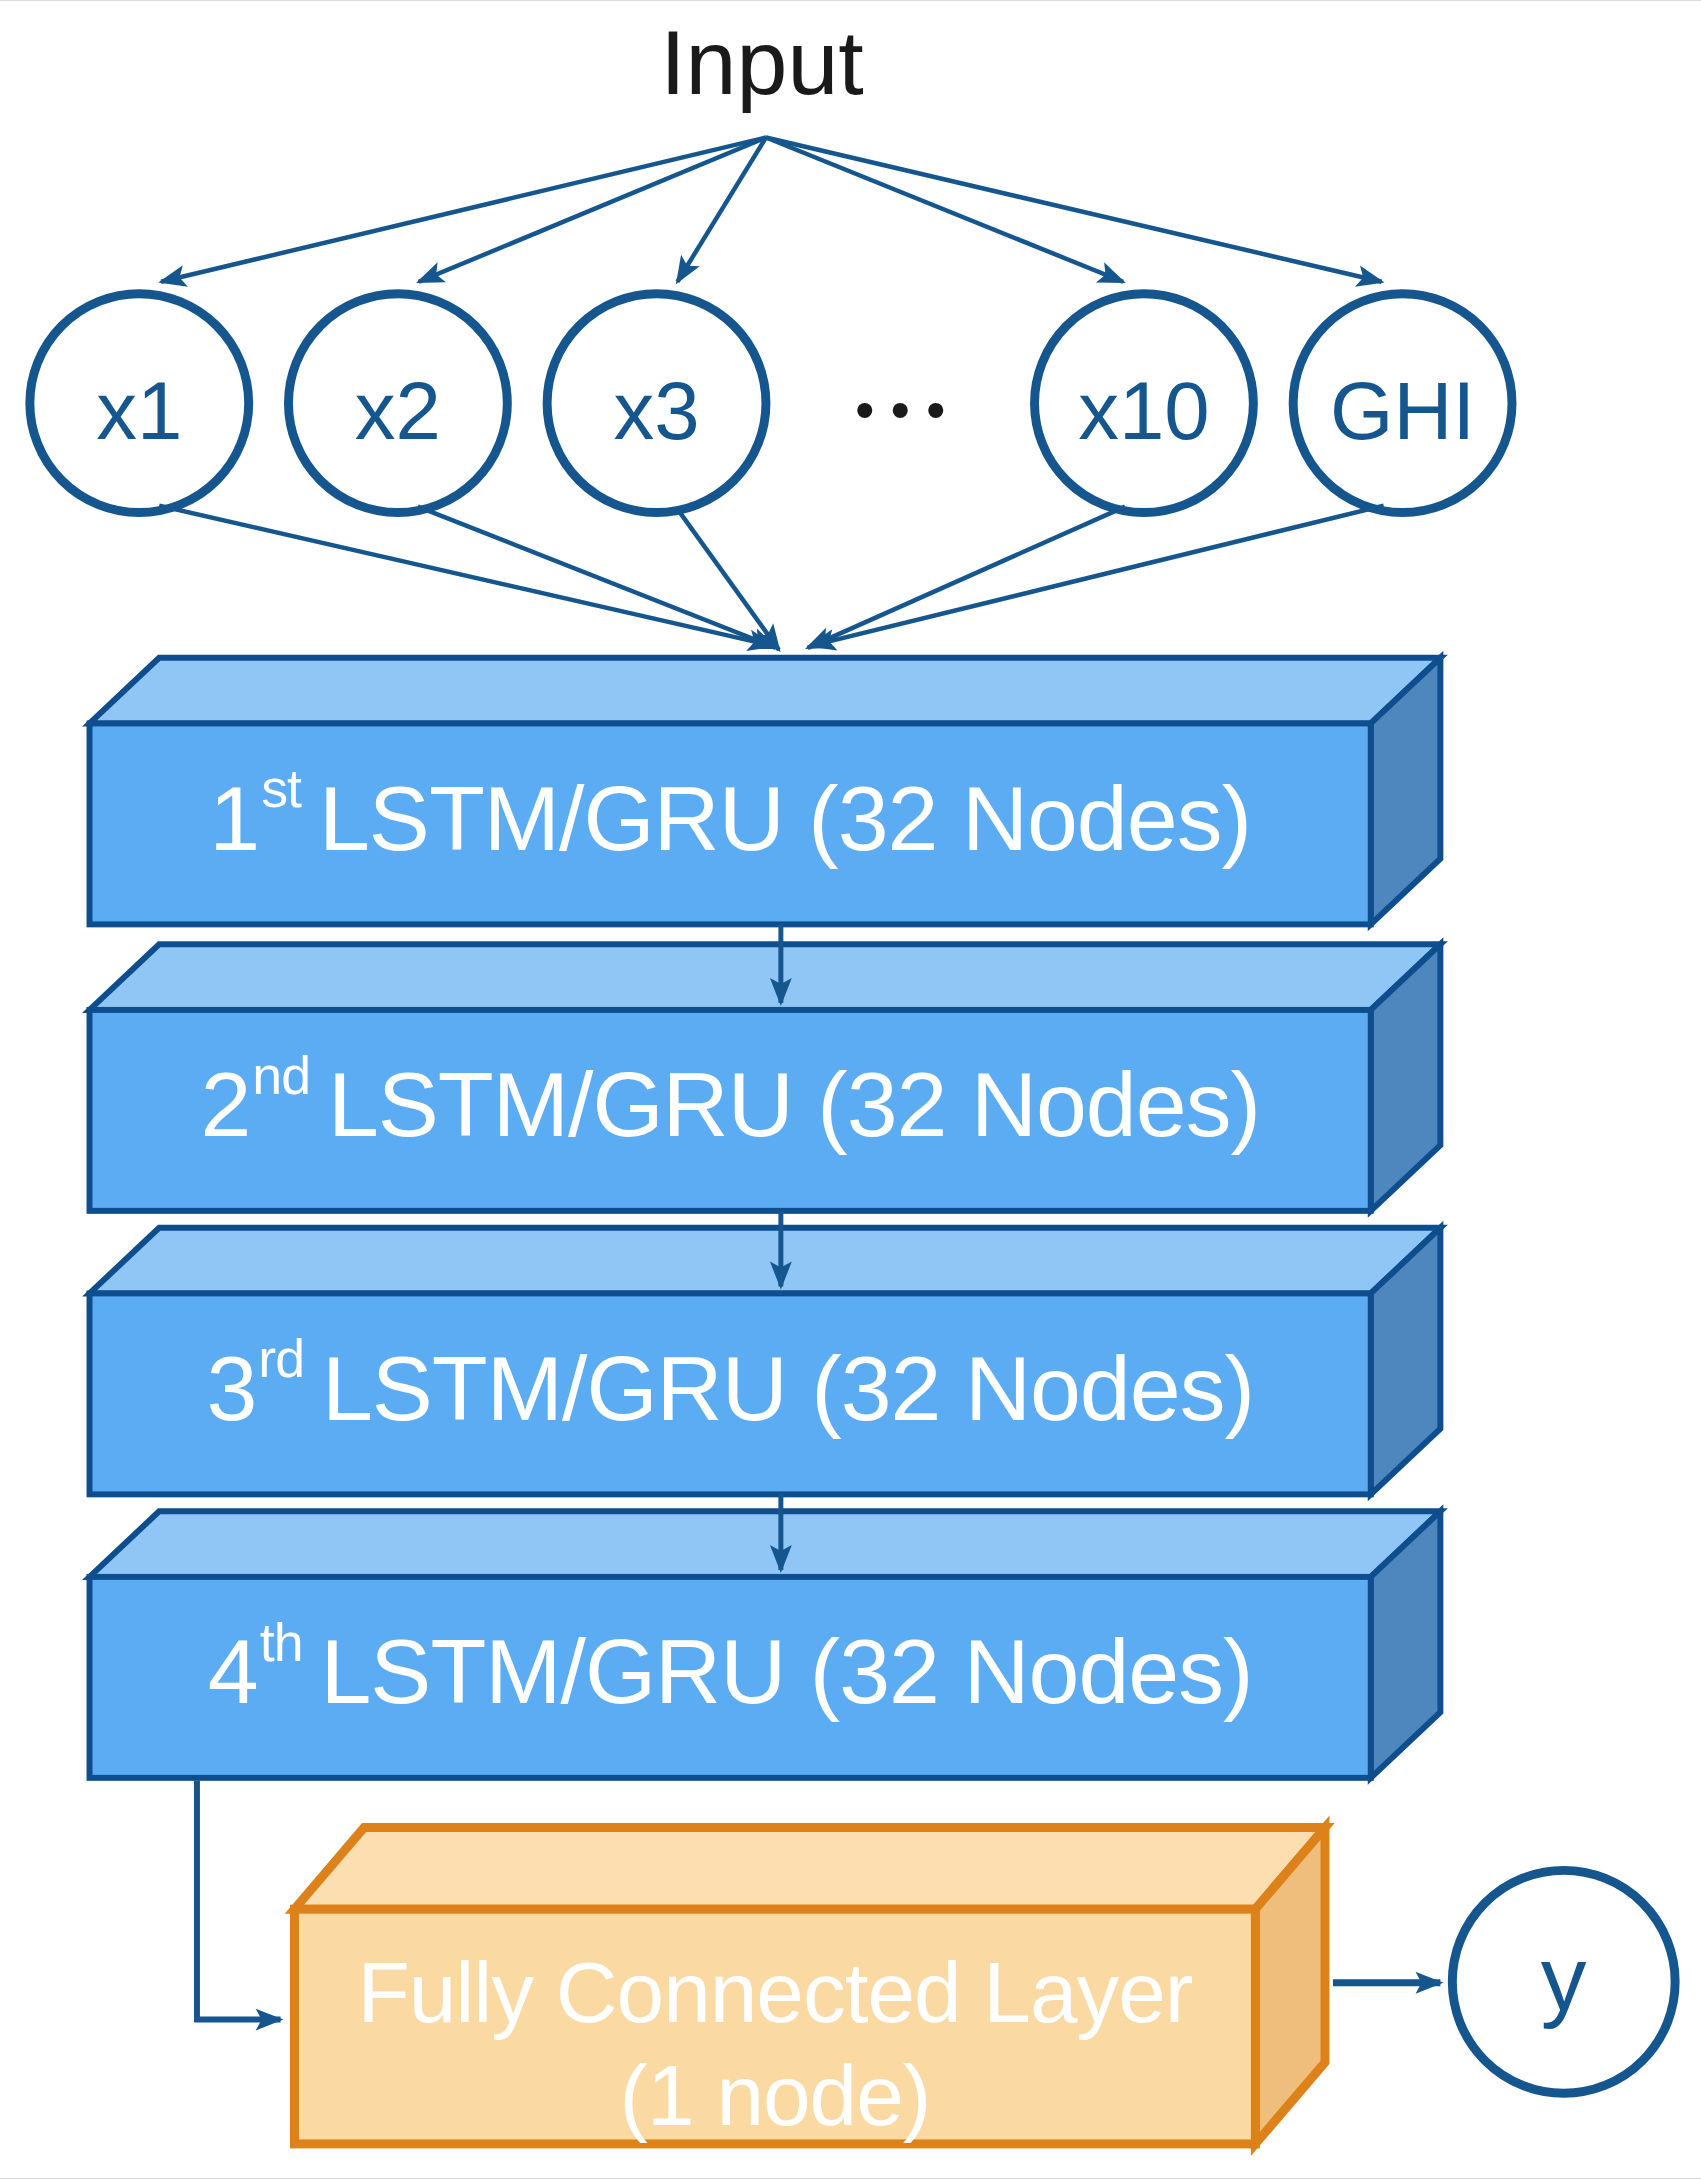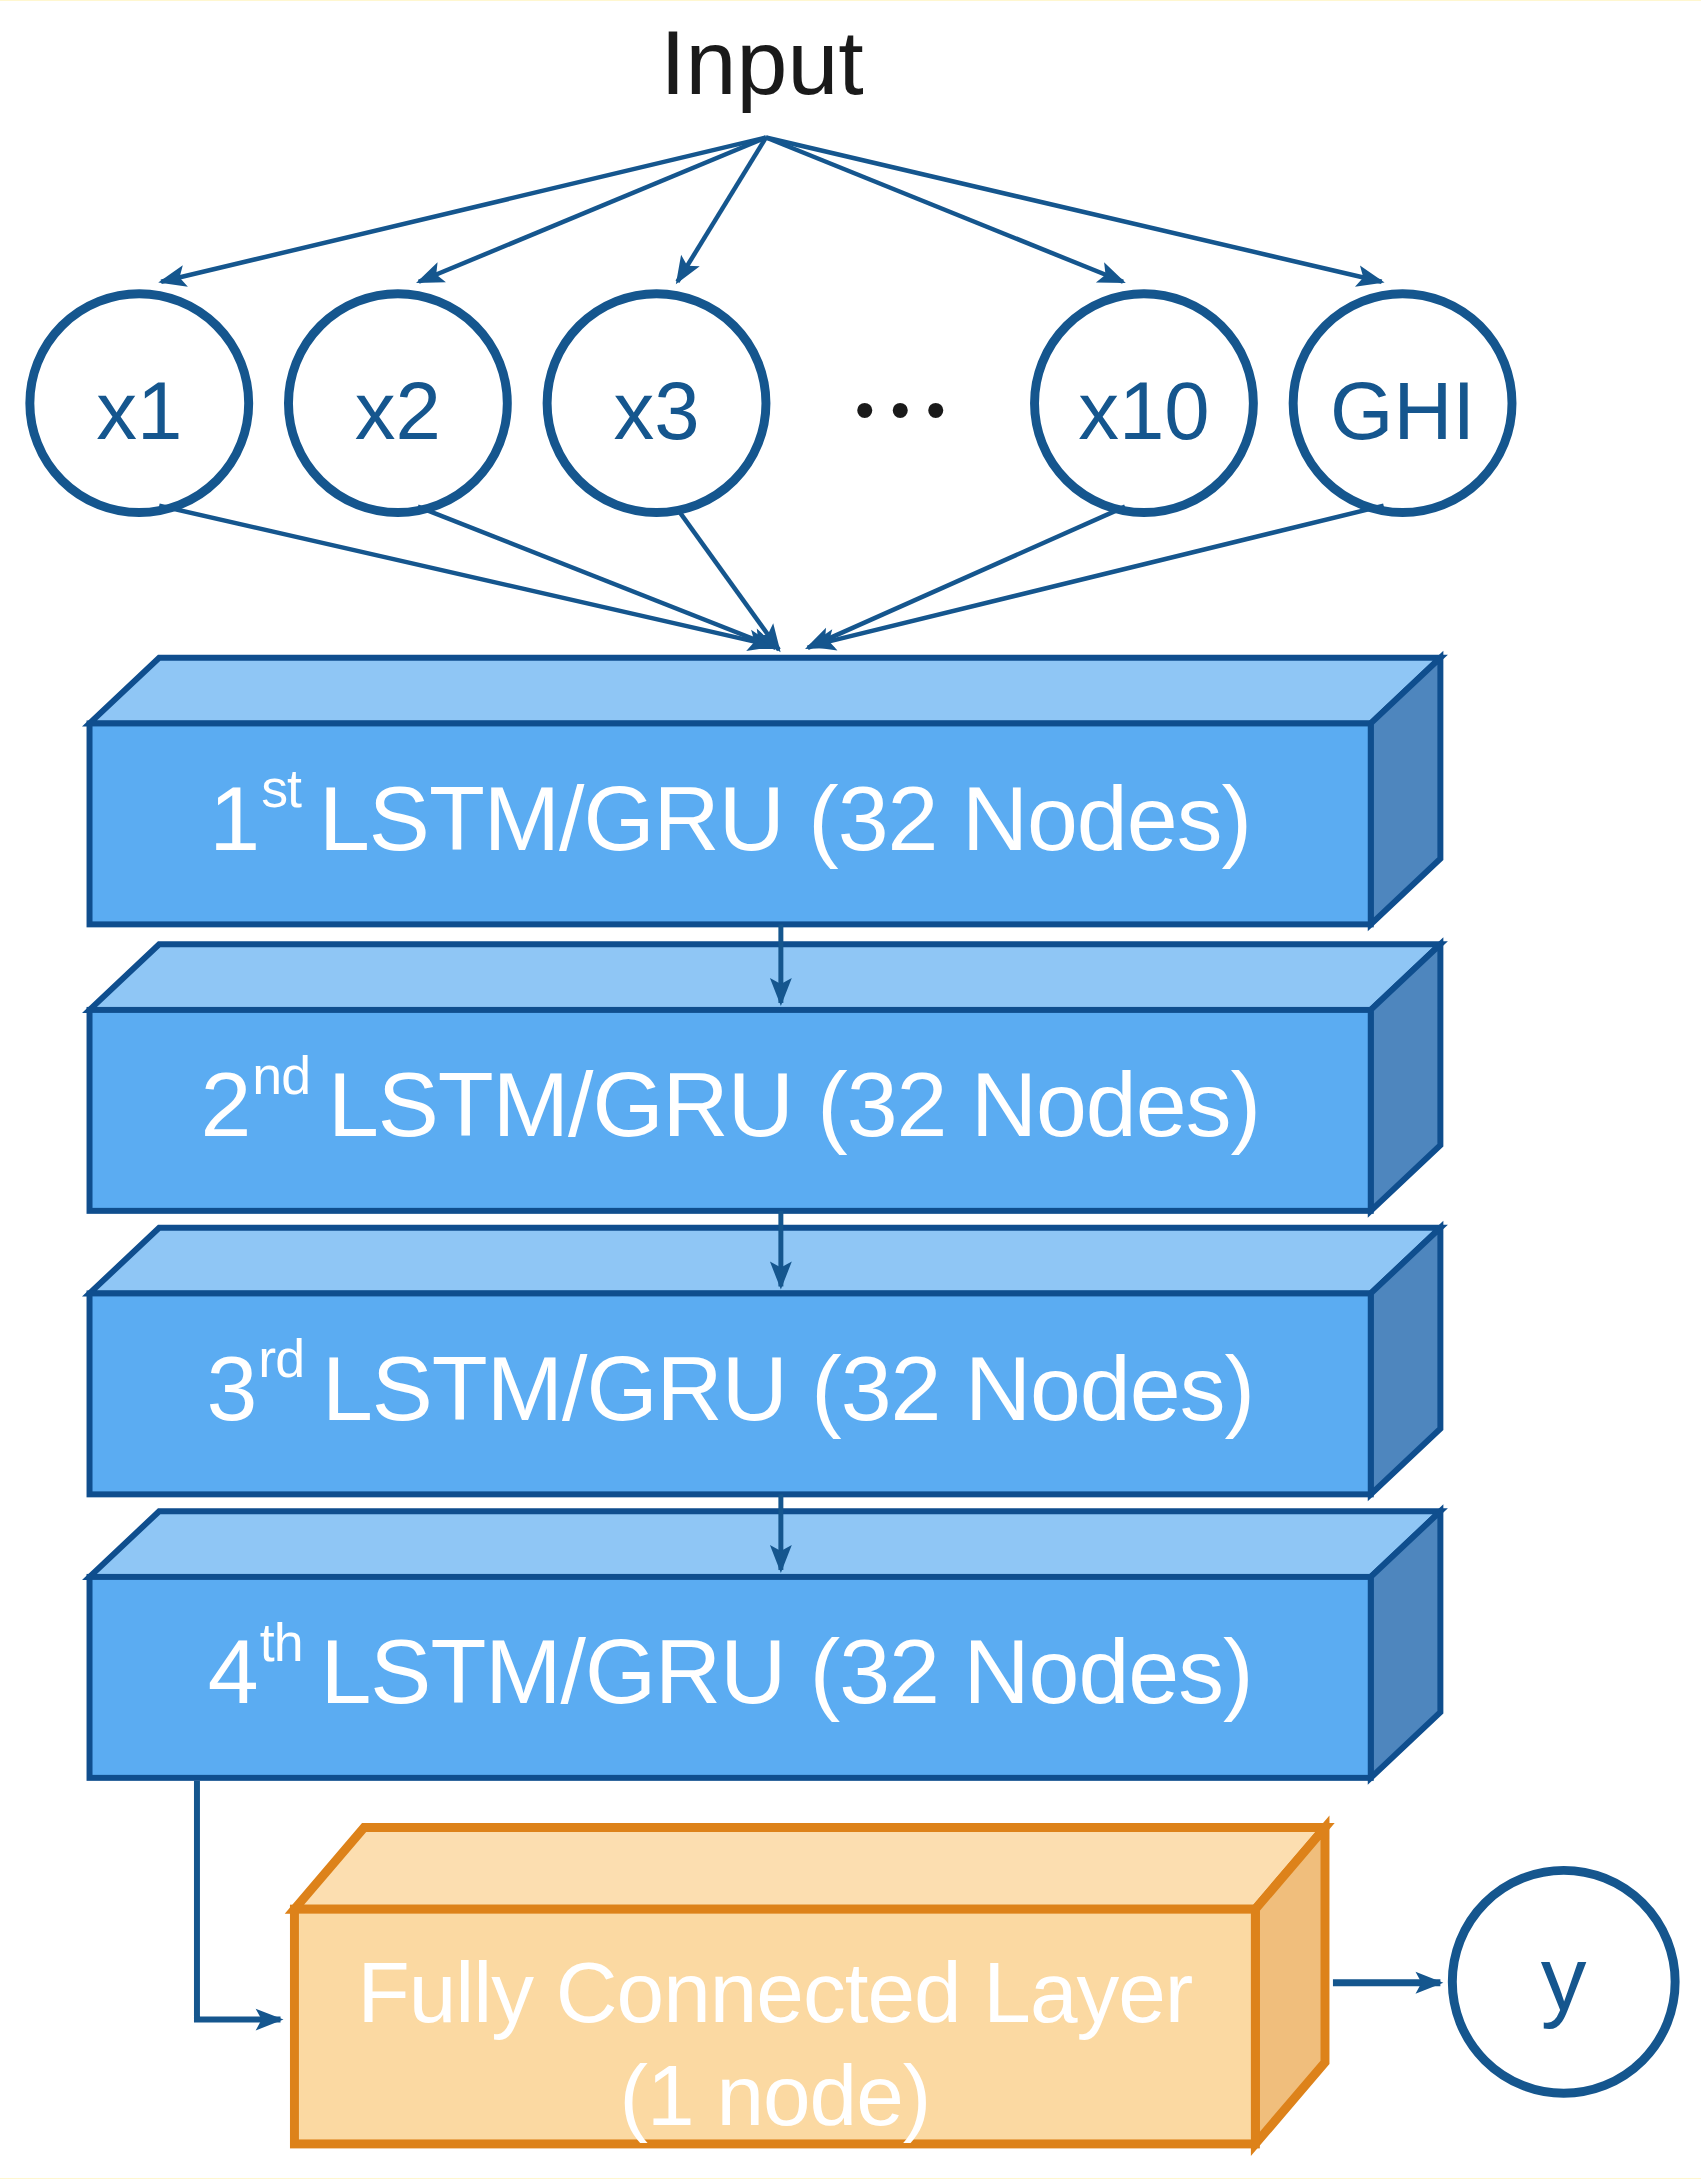--- a/index.html
+++ b/index.html
@@ -1,16 +1,16 @@
 <!DOCTYPE html>
 <html><head>
 <meta charset="utf-8">
 <style>
   html,body{margin:0;padding:0;background:#ffffff;}
-  .canvas{position:relative;width:1701px;height:2179px;background:#fde047;overflow:hidden;}
+  .canvas{position:relative;width:1701px;height:2179px;background:#737373;overflow:hidden;}
   svg{display:block;}
   text{font-family:"Liberation Sans", sans-serif;}
   .title-text{font-size:92px;fill:#1a1a1a;}
   .node-text{font-size:82px;fill:#15568E;}
   .dots-text{font-size:56px;fill:#1a1a1a;letter-spacing:16px;}
   .layer-text{font-size:92px;fill:#ffffff;letter-spacing:-1px;}
   .layer-sup{font-size:54px;}
   .fc-text{font-size:86px;fill:#ffffff;letter-spacing:-1px;}
   .out-text{font-size:92px;fill:#15568E;}
   .edge{stroke:#15568E;fill:none;}

